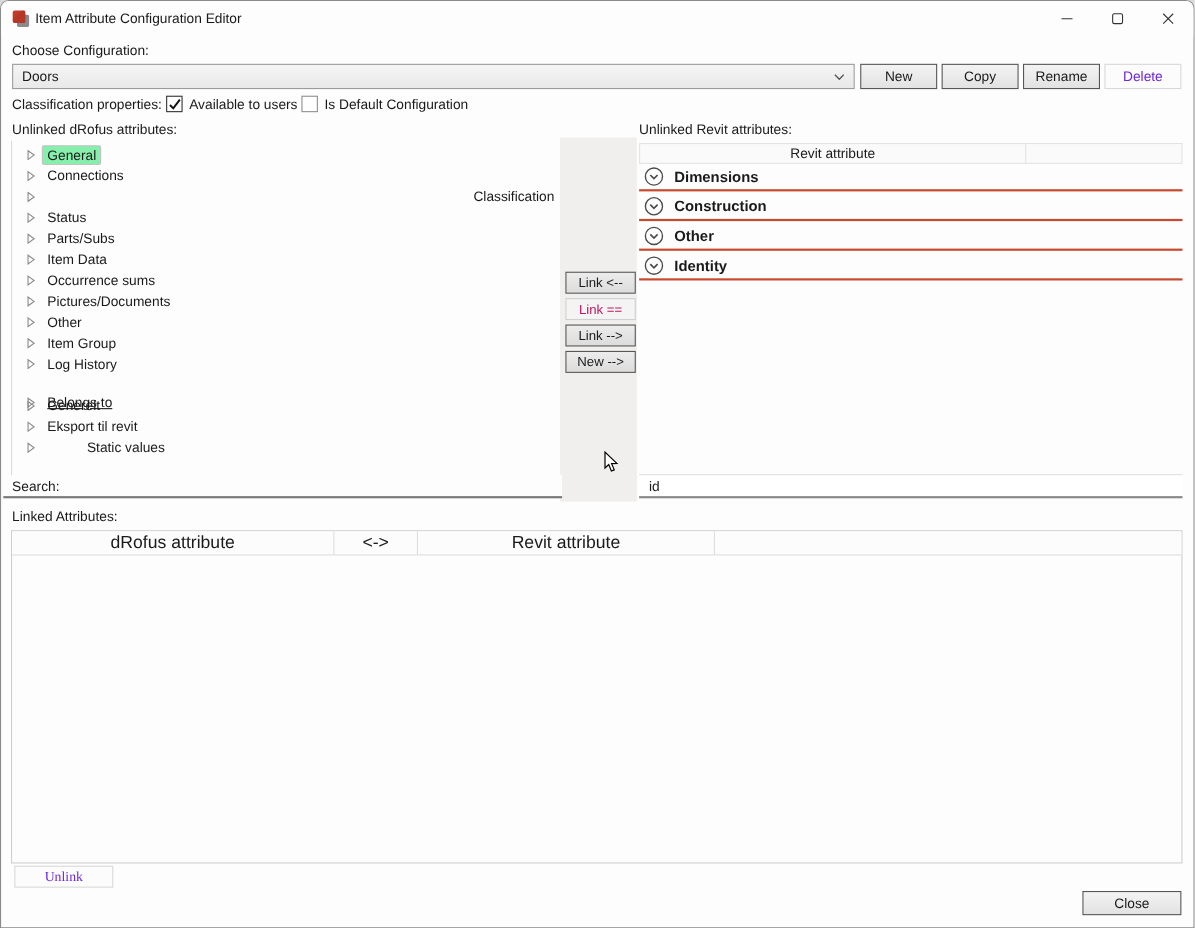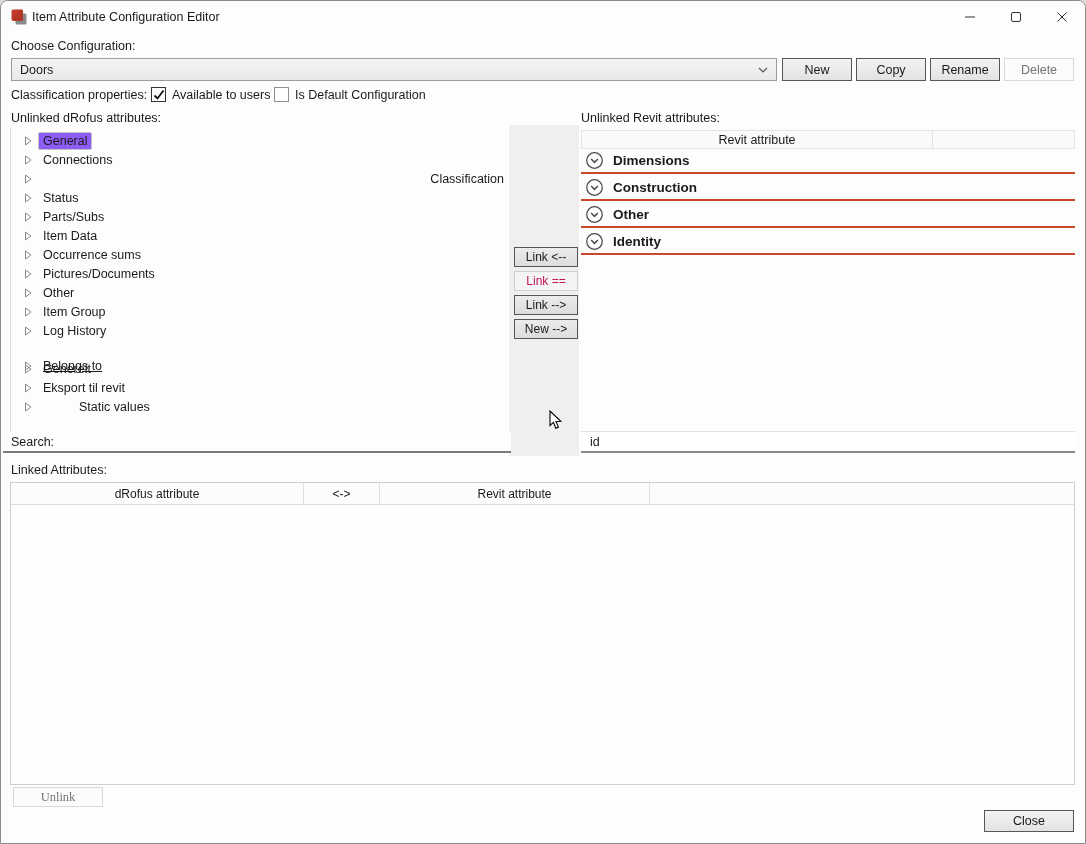--- a/index.html
+++ b/index.html
@@ -24,32 +24,32 @@
     position:absolute; left:10px; top:57px; width:766px; height:23px;
     background:linear-gradient(#f4f4f4,#e9e9e9); border:1px solid #9b9b9b;
     font-size:12.5px; display:flex; align-items:center; padding:0 8px;
   }
   .combo .chev { position:absolute; right:8px; top:7px; }
   .btn {
     position:absolute; height:23px; width:70px; font-size:12.5px;
     background:linear-gradient(#f3f3f3,#e2e2e2); border:1px solid #565656;
     display:flex; align-items:center; justify-content:center; cursor:default;
   }
-  .btn.disabled { background:#fcfcfc; border-color:#d9d9d9; color:#737373; }
+  .btn.disabled { background:#fcfcfc; border-color:#d9d9d9; color:#6d28d9; }
 
   .checkbox { position:absolute; width:15px; height:15px; background:#fff; border:1px solid #333; }
   .checkbox.unchecked { border-color:#8f8f8f; }
   .checkbox svg { position:absolute; left:1px; top:1px; }
 
   
   .tree { position:absolute; left:9px; top:127px; width:499px; height:305px; background:#fdfdfd; border-left:1px solid #dcdcdc; }
   .tree-item { position:absolute; left:0; width:100%; height:19px; display:flex; align-items:center; font-size:12.5px; }
   .tree-item .exp { margin-left:13px; width:9px; height:10px; flex:none; }
   .tree-item .t-label { margin-left:5px; padding:0 4px; line-height:16px; border:1px solid transparent; }
-  .tree-item.selected .t-label { background:#8b5cf6; border-color:#c3c3c3; border-radius:2px; }
+  .tree-item.selected .t-label { background:#86efac; border-color:#c3c3c3; border-radius:2px; }
 
   
   .strip { position:absolute; left:508px; top:124px; width:70px; height:331px; background:#f0efee; }
   .linkbtn {
     position:absolute; left:513px; width:64px; height:20px; font-size:12px;
     background:linear-gradient(#ececec,#dcdcdc); border:1px solid #565656;
     display:flex; align-items:center; justify-content:center;
   }
   .linkbtn.disabled { background:#f4f4f4; border-color:#cfcfcf; color:#be185d; }
 
@@ -73,21 +73,21 @@
     border-bottom:2px solid #7a7a7a; font-size:12.5px; display:flex; align-items:center; padding-left:8px;
   }
   .filter-box {
     position:absolute; left:580px; top:430px; width:494px; height:22px; background:#fff;
     border-top:1px solid #e0e0e0; border-bottom:2px solid #8a8a8a;
     font-size:12.5px; display:flex; align-items:center; padding-left:9px;
   }
 
   
   .linked-table { position:absolute; left:9px; top:481px; width:1065px; height:303px; background:#fdfdfd; border:1px solid #cfcfcf; }
-  .lt-header { position:absolute; left:0; top:0; width:100%; height:22px; background:#fcfcfc; border-bottom:1px solid #dedede; font-size:12px; }
+  .lt-header { position:absolute; left:0; top:0; width:100%; height:22px; background:#fcfcfc; border-bottom:1px solid #dedede; font-size:16px; }
   .lt-cell { position:absolute; top:0; height:100%; display:flex; align-items:center; justify-content:center; border-right:1px solid #dedede; }
   .lt-c1 { left:0; width:293px; } .lt-c2 { left:293px; width:76px; } .lt-c3 { left:369px; width:270px; } .lt-c4 { left:639px; right:0; border-right:none; }
 
   .cursor { position:absolute; left:548px; top:409px; }
 </style>
 </head>
 <body>
 
 <div class="window">
 

